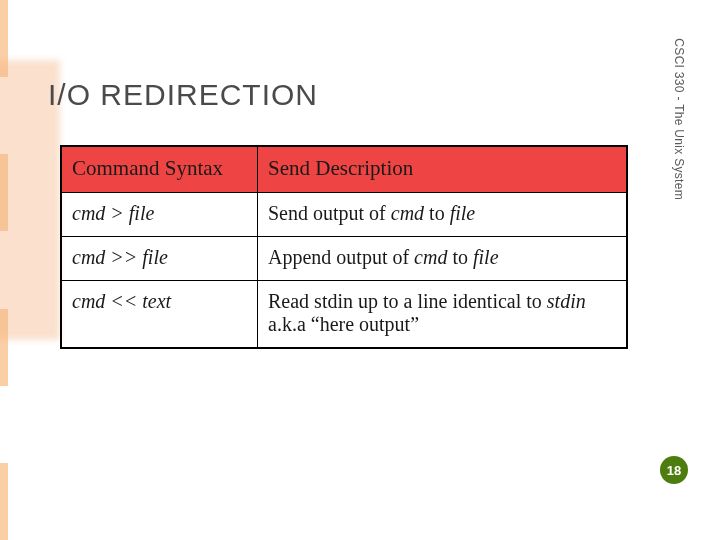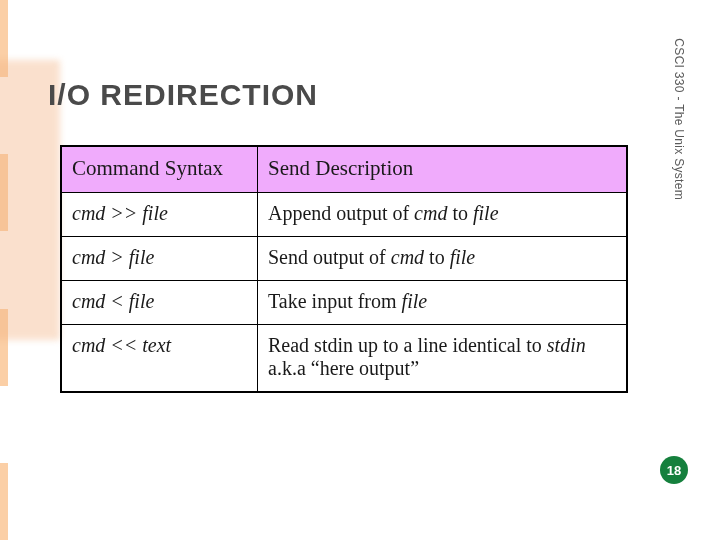--- a/index.html
+++ b/index.html
@@ -42,21 +42,21 @@
     opacity: 0.4;
     filter: blur(3px);
   }
 
   .title {
     position: absolute;
     top: 78px;
     left: 48px;
     font-size: 30px;
     letter-spacing: 1px;
-    font-weight: 700;
+    font-weight: 400;
     color: #4a4a4a;
   }
 
   .table {
     position: absolute;
     top: 145px;
     left: 60px;
     width: 568px;
     border: 2px solid #000;
     border-collapse: collapse;
@@ -64,21 +64,21 @@
     color: #1a1a1a;
   }
   .table th, .table td {
     border: 1.5px solid #000;
     padding: 9px 10px 11px 10px;
     text-align: left;
     vertical-align: top;
     font-weight: 400;
   }
   .table th {
-    background: #f0abfc;
+    background: #ef4444;
     font-family: "Times New Roman", Times, serif;
     font-size: 21px;
   }
   .col-syntax {
     width: 175px;
     font-family: "Times New Roman", Times, serif;
     font-style: italic;
     font-size: 20px;
   }
   .col-desc {
@@ -99,21 +99,21 @@
     white-space: nowrap;
   }
 
   .page-badge {
     position: absolute;
     right: 32px;
     bottom: 56px;
     width: 28px;
     height: 28px;
     border-radius: 50%;
-    background: #15803d;
+    background: #4d7c0f;
     color: #fff;
     font-size: 13px;
     font-weight: bold;
     display: flex;
     align-items: center;
     justify-content: center;
   }
 </style>
 </head>
 <body>
@@ -136,35 +136,29 @@
 
   <table class="table">
     <thead>
       <tr>
         <th>Command Syntax</th>
         <th>Send Description</th>
       </tr>
     </thead>
     <tbody>
       <tr>
-        <td class="col-syntax">cmd &gt;&gt; file</td>
-        <td class="col-desc">
-          <span>Append output of </span><span class="it">cmd</span><span> to </span><span class="it">file</span><span></span>
-        </td>
-      </tr>
-      <tr>
         <td class="col-syntax">cmd &gt; file</td>
         <td class="col-desc">
           <span>Send output of </span><span class="it">cmd</span><span> to </span><span class="it">file</span><span></span>
         </td>
       </tr>
       <tr>
-        <td class="col-syntax">cmd &lt; file</td>
+        <td class="col-syntax">cmd &gt;&gt; file</td>
         <td class="col-desc">
-          <span>Take input from </span><span class="it">file</span><span></span><span class="it"></span><span></span>
+          <span>Append output of </span><span class="it">cmd</span><span> to </span><span class="it">file</span><span></span>
         </td>
       </tr>
       <tr>
         <td class="col-syntax">cmd &lt;&lt; text</td>
         <td class="col-desc">
           <span>Read stdin up to a line identical to </span><span class="it">stdin</span><span></span><span class="it"></span><span> a.k.a “here output”</span>
         </td>
       </tr>
     </tbody>
   </table>

